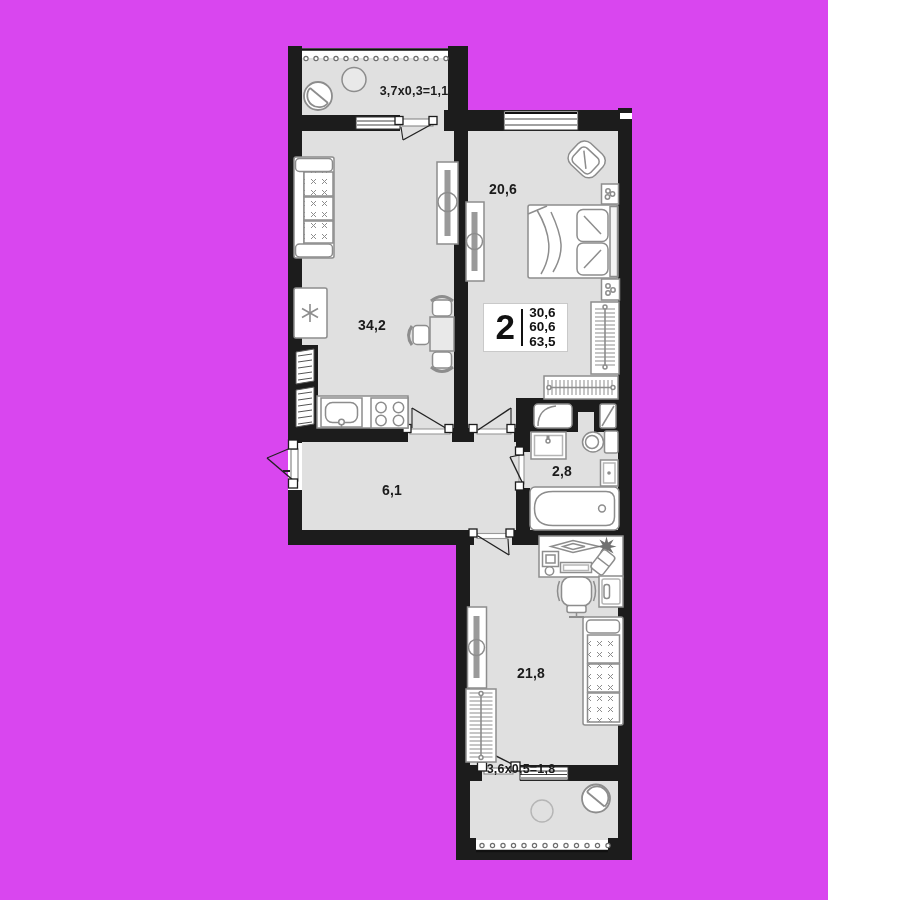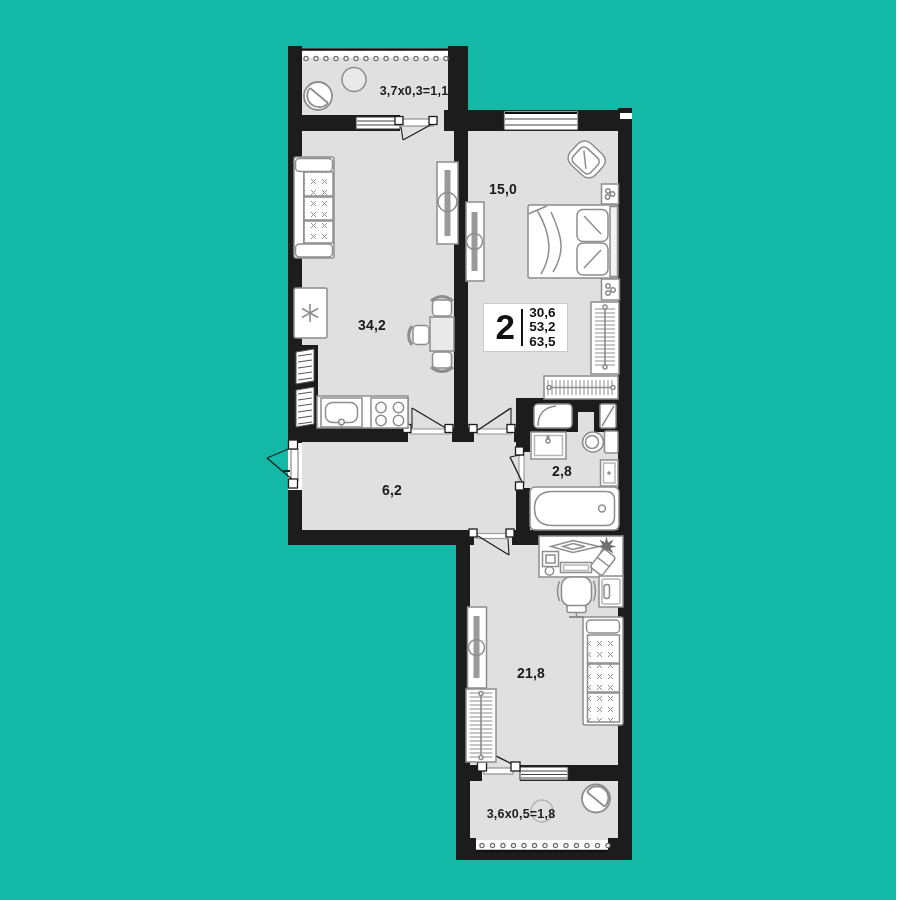--- a/index.html
+++ b/index.html
@@ -1,16 +1,16 @@
 <!DOCTYPE html>
 <html><head>
 <meta charset="utf-8">
 <style>
   html,body{margin:0;padding:0;background:#ffffff;}
-  .plan{position:relative;width:896px;height:900px;background:#14b8a6;
+  .plan{position:relative;width:828px;height:900px;background:#d946ef;
         font-family:"Liberation Sans",sans-serif;overflow:hidden;}
   .plan svg{position:absolute;left:0;top:0;}
   .lbl{position:absolute;transform:translate(-50%,-50%);font-weight:700;
        color:#1b1b1b;font-size:14px;letter-spacing:.2px;white-space:nowrap;z-index:5;}
   .lbl.small{font-size:12.5px;}
   .plate{position:absolute;left:483px;top:303px;width:85px;height:49px;background:#fff;
          border:1px solid #c9c9c9;box-sizing:border-box;display:flex;align-items:center;
          justify-content:center;gap:6px;z-index:6;}
   .plate .num{font-size:35px;font-weight:700;color:#111;line-height:1;margin-top:-2px;}
   .plate .sep{width:2.5px;height:37px;background:#111;}
@@ -444,29 +444,29 @@
       <g stroke-width="1.8">
         <circle cx="596" cy="798.5" r="14"></circle>
         <path d="M604.5,806.5 A11.5,11.5 0 1 0 587,792" fill="none"></path>
         <line x1="604.5" y1="806.5" x2="587" y2="792"></line>
       </g>
     </g>
   </g>
 </svg>
 
   <div class="lbl small" style="left:414px;top:91px">3,7x0,3=1,1</div>
-  <div class="lbl" style="left:503px;top:189px">15,0</div>
+  <div class="lbl" style="left:503px;top:189px">20,6</div>
   <div class="lbl" style="left:372px;top:325px">34,2</div>
-  <div class="lbl" style="left:392px;top:490px">6,2</div>
+  <div class="lbl" style="left:392px;top:490px">6,1</div>
   <div class="lbl" style="left:562px;top:471px">2,8</div>
   <div class="lbl" style="left:531px;top:673px">21,8</div>
-  <div class="lbl small" style="left:521px;top:814px">3,6x0,5=1,8</div>
+  <div class="lbl small" style="left:521px;top:769px">3,6x0,5=1,8</div>
 
   <div class="plate">
     <div class="num">2</div>
     <div class="sep"></div>
     <div class="areas">
       <div>30,6</div>
-      <div>53,2</div>
+      <div>60,6</div>
       <div>63,5</div>
     </div>
   </div>
 </div>
 
 </body></html>

